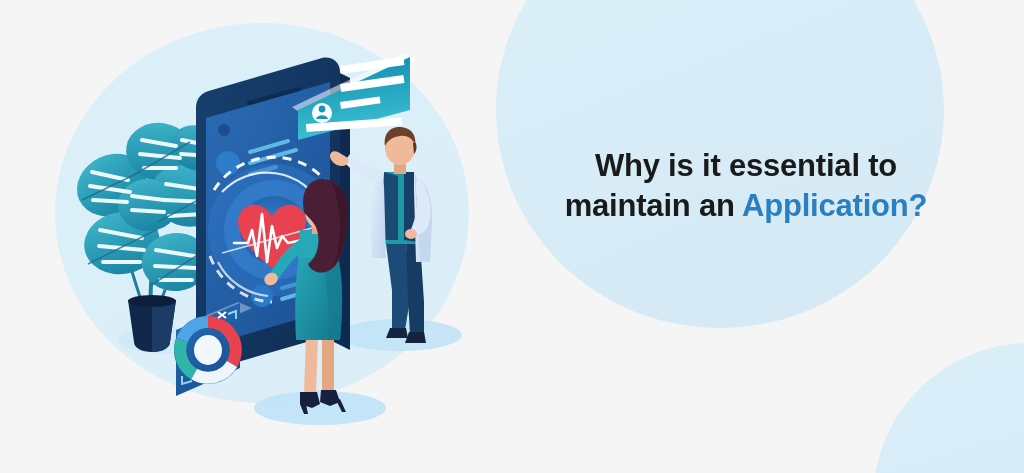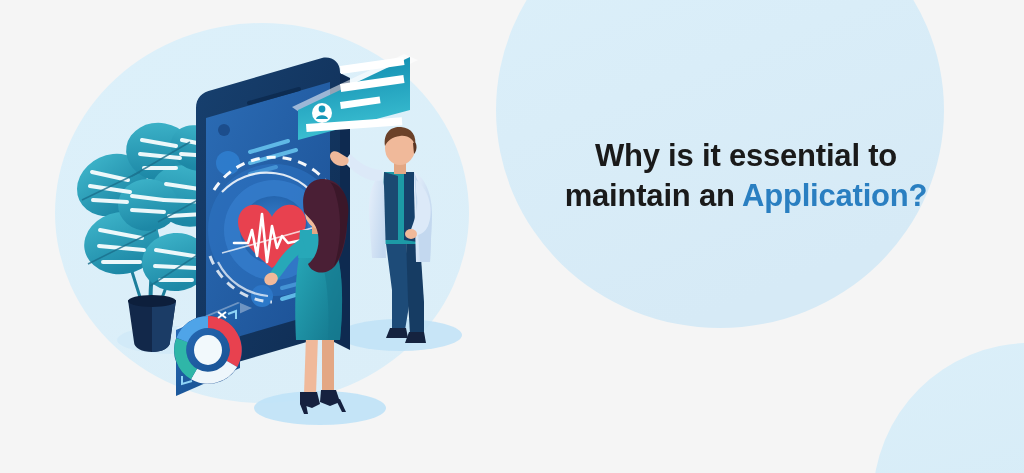--- a/index.html
+++ b/index.html
@@ -25,21 +25,21 @@
   .illo-layer {
     position: absolute;
     left: 0;
     top: 0;
     width: 520px;
     height: 473px;
   }
   .headline {
     position: absolute;
     left: 536px;
-    top: 136px;
+    top: 146px;
     width: 420px;
     margin: 0;
     font-family: "Liberation Sans", "DejaVu Sans", sans-serif;
     font-size: 31px;
     font-weight: bold;
     line-height: 40px;
     letter-spacing: -0.2px;
     color: #1a1a1a;
     text-align: center;
     -webkit-font-smoothing: antialiased;

